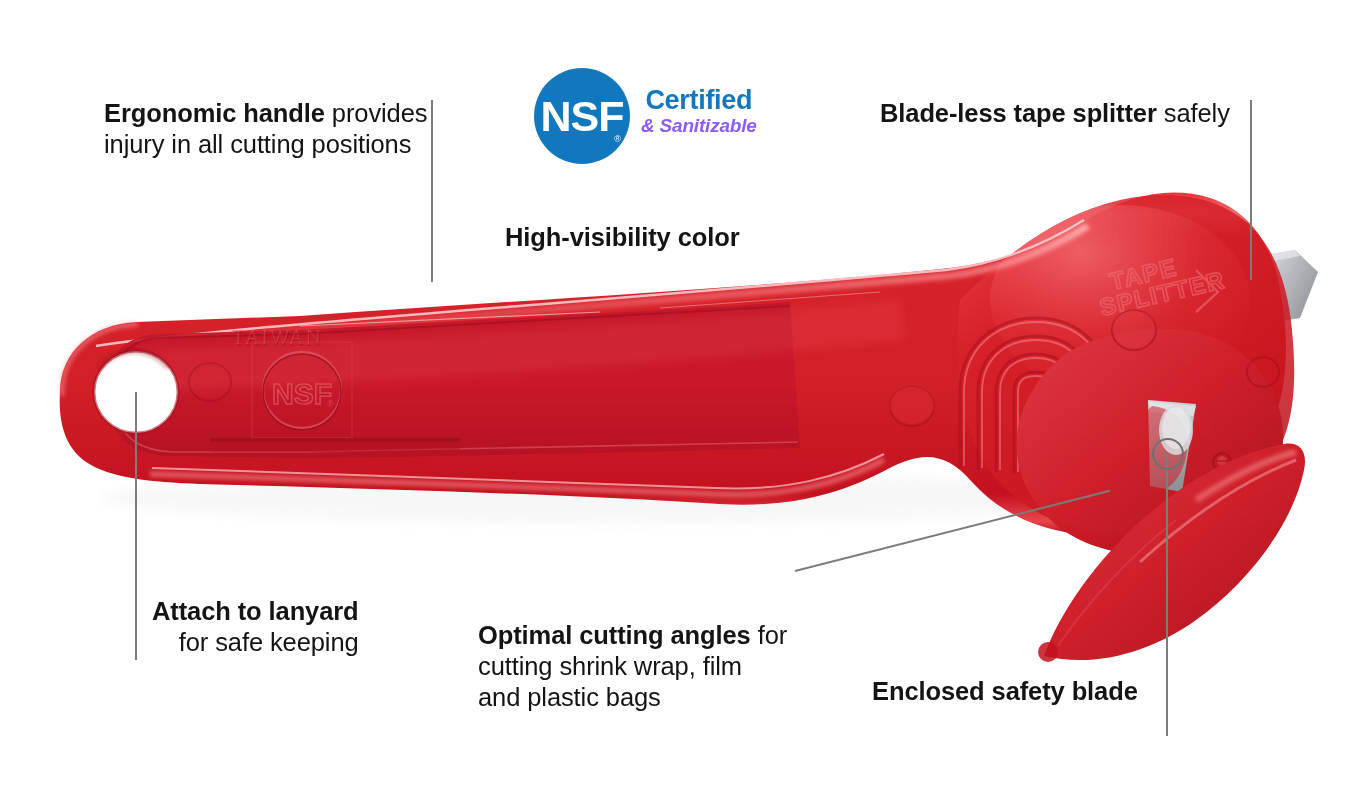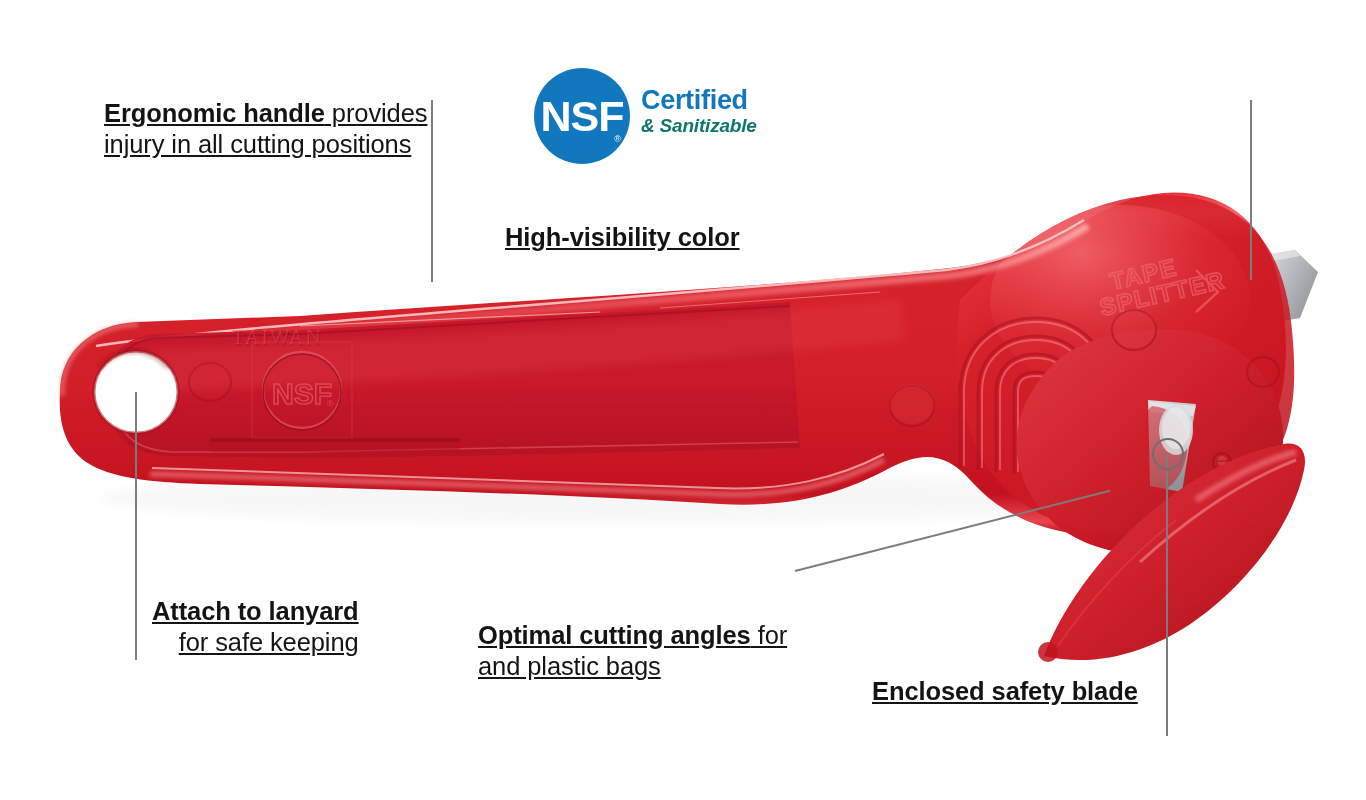--- a/index.html
+++ b/index.html
@@ -7,21 +7,21 @@
   body{
     width:1366px;height:800px;
     background:#ffffff;
     font-family:"Liberation Sans","DejaVu Sans",sans-serif;
     overflow:hidden;
     position:relative;
   }
   #stage{position:absolute;inset:0;width:1366px;height:800px;}
 
   
-  .callout{position:absolute;color:#141414;line-height:1.22;text-decoration:underline;}
+  .callout{position:absolute;color:#141414;line-height:1.22;}
   .callout .ln{display:block;white-space:nowrap;font-size:25.5px;
     font-weight:400;font-stretch:condensed;letter-spacing:-0.1px;}
   .callout b{font-weight:700;}
 
   .c-ergonomic{left:104px;top:98px;text-align:left;}
   .c-blade-less{left:880px;top:98px;text-align:left;}
   .c-highvis{left:505px;top:222px;text-align:center;}
   .c-highvis .ln{font-weight:700;font-size:25.5px;}
   .c-lanyard{left:152px;top:596px;text-align:right;}
   .c-optimal{left:478px;top:620px;text-align:left;}
@@ -43,24 +43,24 @@
   .nsf-badge{position:absolute;left:534px;top:68px;width:250px;height:92px;}
   .nsf-circle{position:absolute;left:0;top:0;width:96px;height:96px;
     border-radius:50%;background:#1278be;}
   .nsf-circle .nsf-word{
     position:absolute;left:0;right:0;top:50%;transform:translateY(-50%);
     text-align:center;color:#ffffff;font-size:43px;font-weight:700;
     font-stretch:condensed;letter-spacing:-1px;line-height:1;}
   .nsf-circle .nsf-reg{
     position:absolute;right:9px;bottom:20px;color:#ffffff;font-size:9px;
     line-height:1;}
-  .nsf-text{position:absolute;left:107px;top:18px;}
+  .nsf-text{position:absolute;left:107px;top:18px;text-align:center;}
   .nsf-certified{color:#1278be;font-size:27px;font-weight:700;
     font-stretch:condensed;line-height:1.05;letter-spacing:-0.3px;}
-  .nsf-sanitizable{color:#0f766e;font-size:19px;font-weight:700;font-style:italic;
+  .nsf-sanitizable{color:#8b5cf6;font-size:19px;font-weight:700;font-style:italic;
     font-stretch:condensed;line-height:1.15;letter-spacing:-0.2px;margin-top:1px;}
 
   
   #product{position:absolute;left:0;top:0;width:1366px;height:800px;}
 </style>
 </head>
 <body>
 
 <div id="stage">
 
@@ -294,33 +294,35 @@
       <div class="nsf-sanitizable">&amp; Sanitizable</div>
     </div>
   </div>
 
   <div class="callout c-ergonomic">
     <span class="ln"><b>Ergonomic handle</b><span> provides</span></span>
     <span class="ln">injury in all cutting positions</span>
   </div>
 
   <div class="callout c-blade-less">
+    <span class="ln"><b>Blade-less tape splitter</b><span> safely</span></span>
   </div>
 
   <div class="callout c-highvis">
     <span class="ln"><b>High-visibility color</b></span>
   </div>
 
   <div class="callout c-lanyard">
     <span class="ln"><b>Attach to lanyard</b></span>
     <span class="ln">for safe keeping</span>
   </div>
 
   <div class="callout c-optimal">
     <span class="ln"><b>Optimal cutting angles</b><span> for</span></span>
+    <span class="ln">cutting shrink wrap, film</span>
     <span class="ln">and plastic bags</span>
   </div>
 
   <div class="callout c-enclosed">
     <span class="ln"><b>Enclosed safety blade</b></span>
   </div>
 
 </div>
 
 </body></html>

